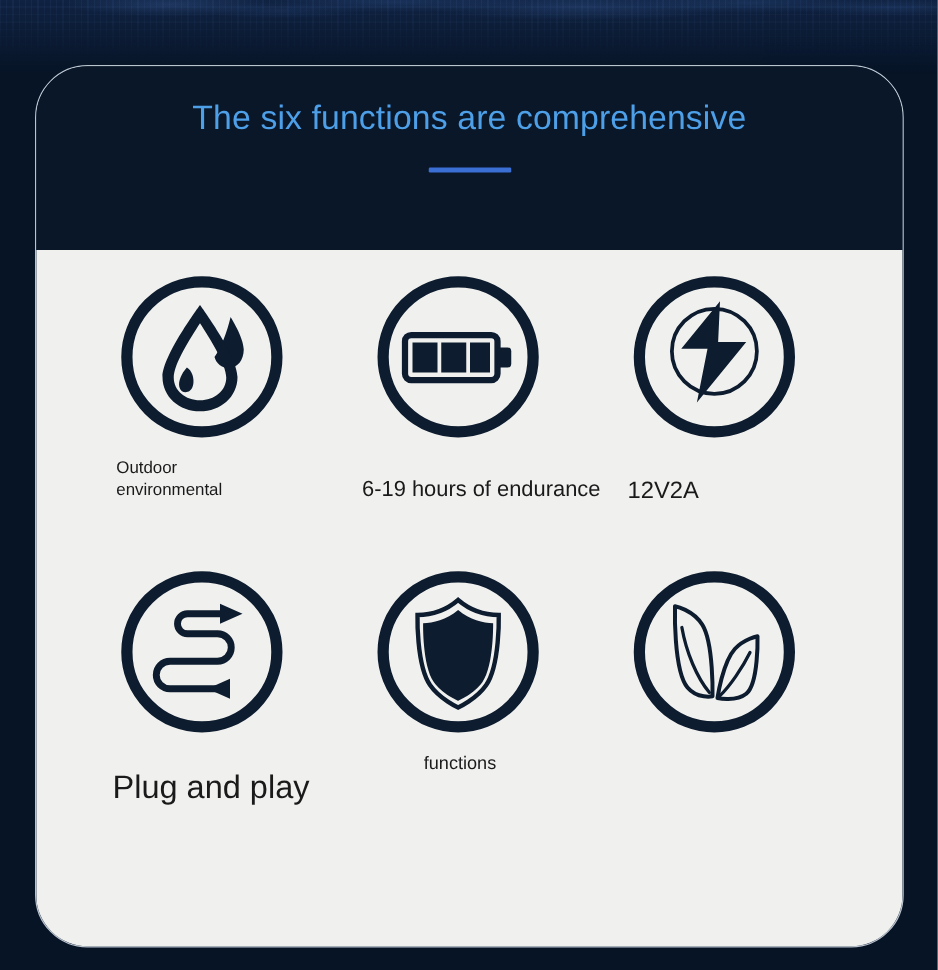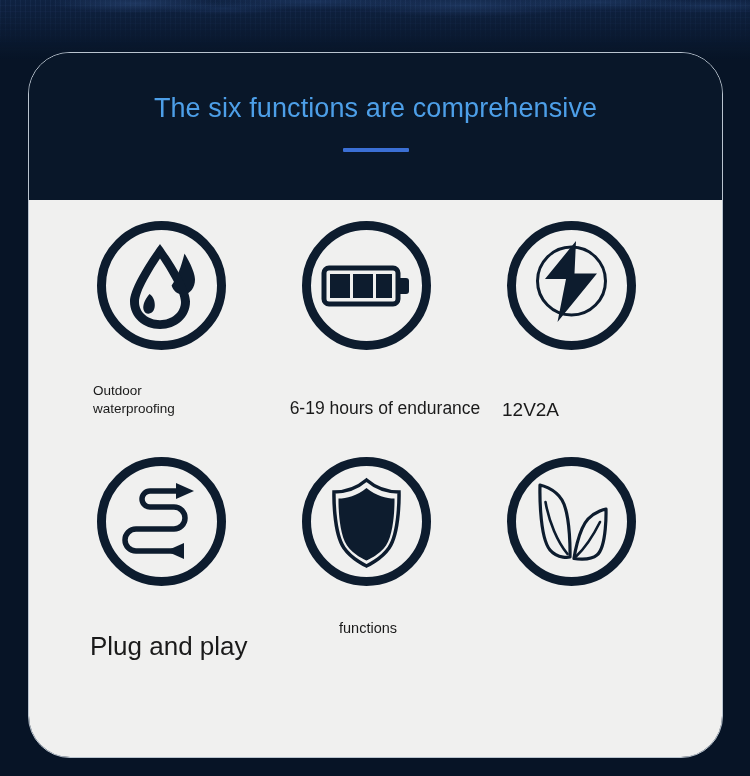--- a/index.html
+++ b/index.html
@@ -70,21 +70,21 @@
   #card-header {
     position: relative;
     height: 147px;
     background: #091729;
     display: flex;
     flex-direction: column;
     align-items: center;
   }
 
   #card-title {
-    margin-top: 42px;
+    margin-top: 28px;
     font-size: 27px;
     font-weight: 400;
     color: #4d9fe8;
     letter-spacing: 0.1px;
     white-space: nowrap;
     line-height: 1;
   }
 
   #title-underline {
     margin-top: 26px;
@@ -132,21 +132,20 @@
   .col-2 .icon-circle { left: 18px; }
   .col-3 .icon-circle { left: 25px; }
 
   .icon-circle svg { display: block; width: 135px; height: 135px; }
 
   .feature-label {
     position: absolute;
     color: #1a1a1a;
     line-height: 1.35;
     font-weight: 400;
-    margin-top: 17px;
   }
 
   
   .lbl-waterproof  { top: 147px; left: 14px; width: 170px; font-size: 13.5px; }
   .lbl-endurance   { top: 162px; left: -26px; width: 260px; font-size: 17.5px; white-space: nowrap; }
   .lbl-voltage     { top: 162px; left: 23px; width: 170px; font-size: 19px; }
   .lbl-plugplay    { top: 158px; left: 11px; width: 220px; font-size: 26px; white-space: nowrap; }
   .lbl-shortcct    { top: 148px; left: 12px; width: 150px; font-size: 14.5px; }
   .lbl-abs         { top: 148px; left: -2px; width: 225px; font-size: 13.5px; }
 
@@ -179,21 +178,21 @@
               <path class="ink" d="M90.5 35.5 C 90.5 35.5 101 52 101 61.5 C 101 70 96 76 89.5 76.5 C 84 76.9 79 73 77.6 67.6 C 83 60 87.5 48 90.5 35.5 Z"></path>
 
               <path class="ink" d="M66 26 C 66 26 36 66.5 36 83.5 C 36 99.5 49.5 111 66 111 C 82.5 111 96 99.5 96 83.5 C 96 66.5 66 26 66 26 Z
                                     M66 40.5 C 73.5 52 87 73 87 84 C 87 94.6 77.6 102.2 66 102.2 C 54.4 102.2 45 94.6 45 84 C 45 73 58.5 52 66 40.5 Z"></path>
 
               <path class="ink" d="M55.5 76 C 51 81 48.5 87 49.5 91.5 C 50.4 95.5 54.5 97 57.8 94.6 C 61 92.3 61.5 86.8 60 82 C 59 79 57.3 77 55.5 76 Z"></path>
             </svg>
           </div>
           <div class="feature-label lbl-waterproof">
             <div>Outdoor</div>
-            <div>waterproofing</div>
+            <div>environmental</div>
           </div>
         </div>
 
         <div class="feature-cell col-2">
           <div class="icon-circle">
             <svg viewBox="0 0 135 135" xmlns="http://www.w3.org/2000/svg">
               <circle cx="67.5" cy="67.5" r="60" class="ink-stroke" stroke-width="9"></circle>
 
               <rect x="25" y="50" width="74" height="36" rx="5" class="ink-stroke" stroke-width="5"></rect>
 

